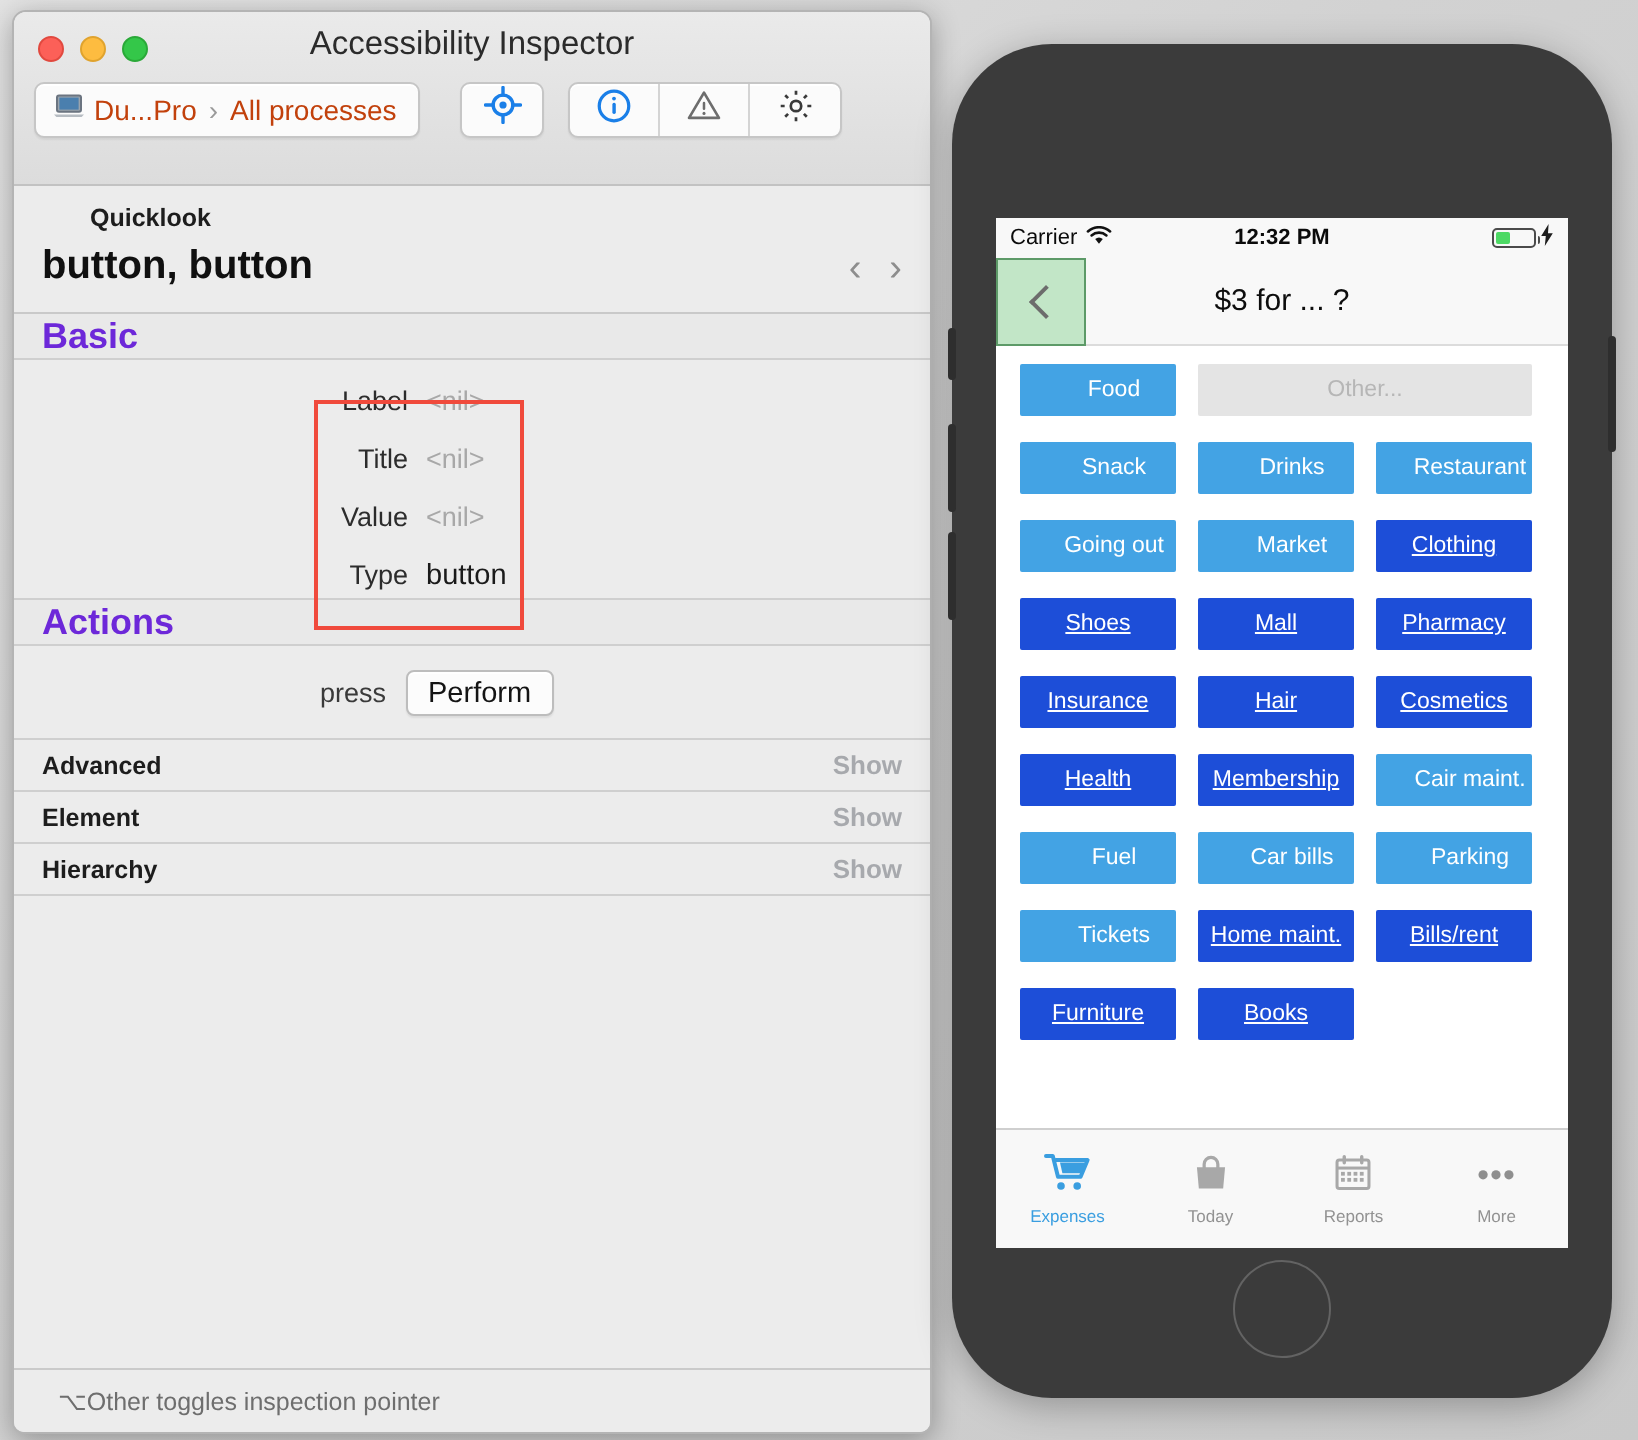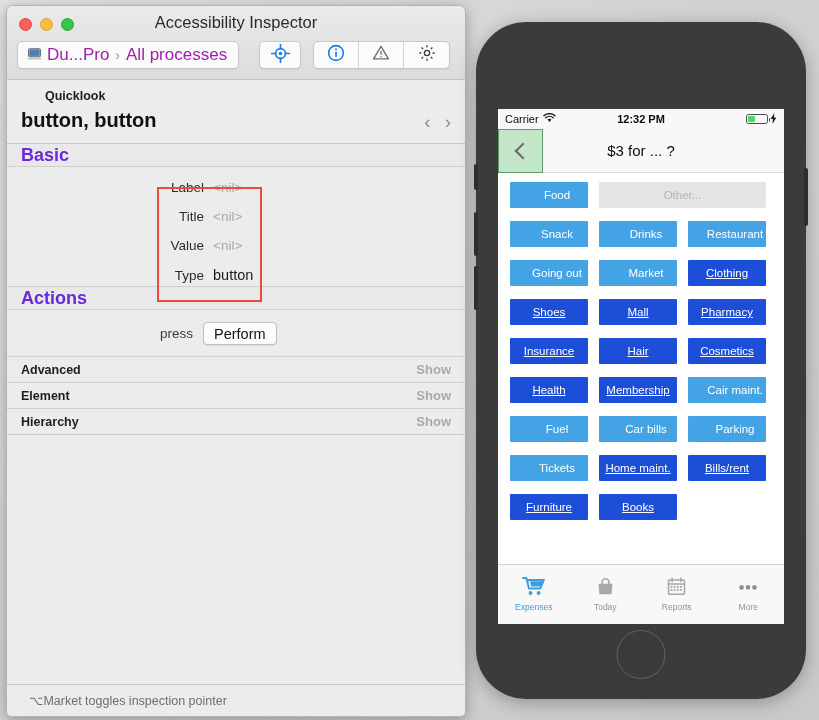--- a/index.html
+++ b/index.html
@@ -20,21 +20,21 @@
     position: absolute; left: 6px; top: 5px;
     width: 460px; height: 712px;
     background: #ececec;
     border-radius: 7px 7px 6px 6px;
     border: 1px solid #b4b4b4;
     box-shadow: 0 3px 14px rgba(0,0,0,.30);
     overflow: hidden;
     display: flex; flex-direction: column;
   }
   .titlebar {
-    height: 74px;
+    height: 87px;
     background: linear-gradient(#eaeaea, #dcdcdc);
     border-bottom: 1px solid #c2c2c2;
     position: relative;
     flex: 0 0 auto;
   }
   .traffic { position: absolute; left: 12px; top: 12px; display: flex; gap: 8px; }
   .light { width: 13px; height: 13px; border-radius: 50%; }
   .light.red    { background: #fc6058; border: .5px solid #e1493f; }
   .light.yellow { background: #fdbc40; border: .5px solid #e0a32e; }
   .light.green  { background: #34c749; border: .5px solid #2aa938; }
@@ -46,21 +46,21 @@
   .toolbar {
     position: absolute; left: 0; right: 0; top: 33px;
     height: 32px; display: flex; align-items: center; padding: 0 10px;
   }
   .crumbbar {
     height: 28px; display: flex; align-items: center; gap: 5px;
     background: #fbfbfb; border: 1px solid #c6c6c6; border-radius: 5px;
     padding: 0 11px 0 9px;
     box-shadow: 0 1px 0 rgba(255,255,255,.9) inset, 0 1px 1px rgba(0,0,0,.06);
   }
-  .crumb-text { font-size: 17px; color: #a21caf; white-space: nowrap; }
+  .crumb-text { font-size: 14px; color: #c2410c; white-space: nowrap; }
   .crumb-sep { font-size: 14px; color: #9a9a9a; padding: 0 1px; }
 
   .tbgap { width: 20px; }
   .tbbtn {
     height: 28px; min-width: 42px; display: flex; align-items: center; justify-content: center;
     background: #fbfbfb; border: 1px solid #c6c6c6; border-radius: 5px;
     box-shadow: 0 1px 0 rgba(255,255,255,.9) inset, 0 1px 1px rgba(0,0,0,.06);
   }
   .tbgroup {
     height: 28px; display: flex; background: #fbfbfb;
@@ -354,21 +354,21 @@
       <span class="show">Show</span>
     </div>
     <div class="row-sec">
       <span class="nm">Hierarchy</span>
       <span class="show">Show</span>
     </div>
 
     <div class="filler"></div>
 
     <div class="statusbar">
-      <span>⌥Market toggles inspection pointer</span>
+      <span>⌥Other toggles inspection pointer</span>
     </div>
   </div>
 
   <div id="phone">
     <div class="sidebtn sb-silent"></div>
     <div class="sidebtn sb-volup"></div>
     <div class="sidebtn sb-voldn"></div>
     <div class="sidebtn sb-power"></div>
 
     <div class="screen">

